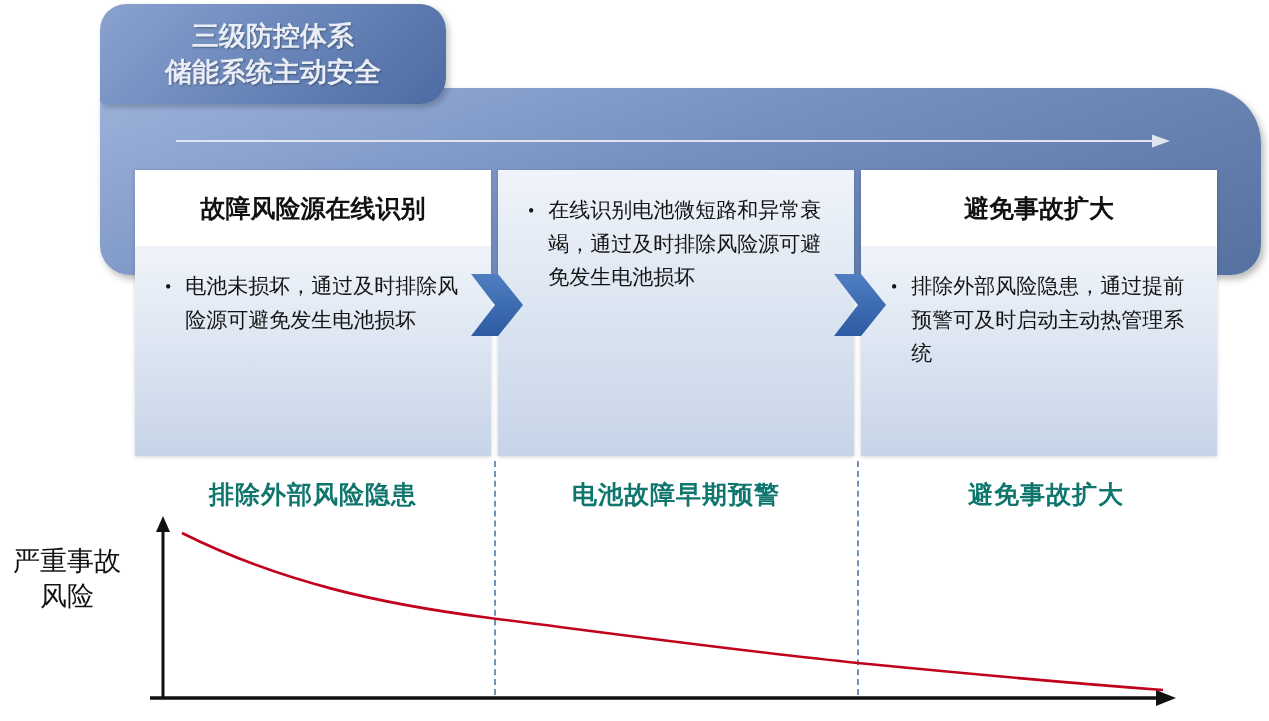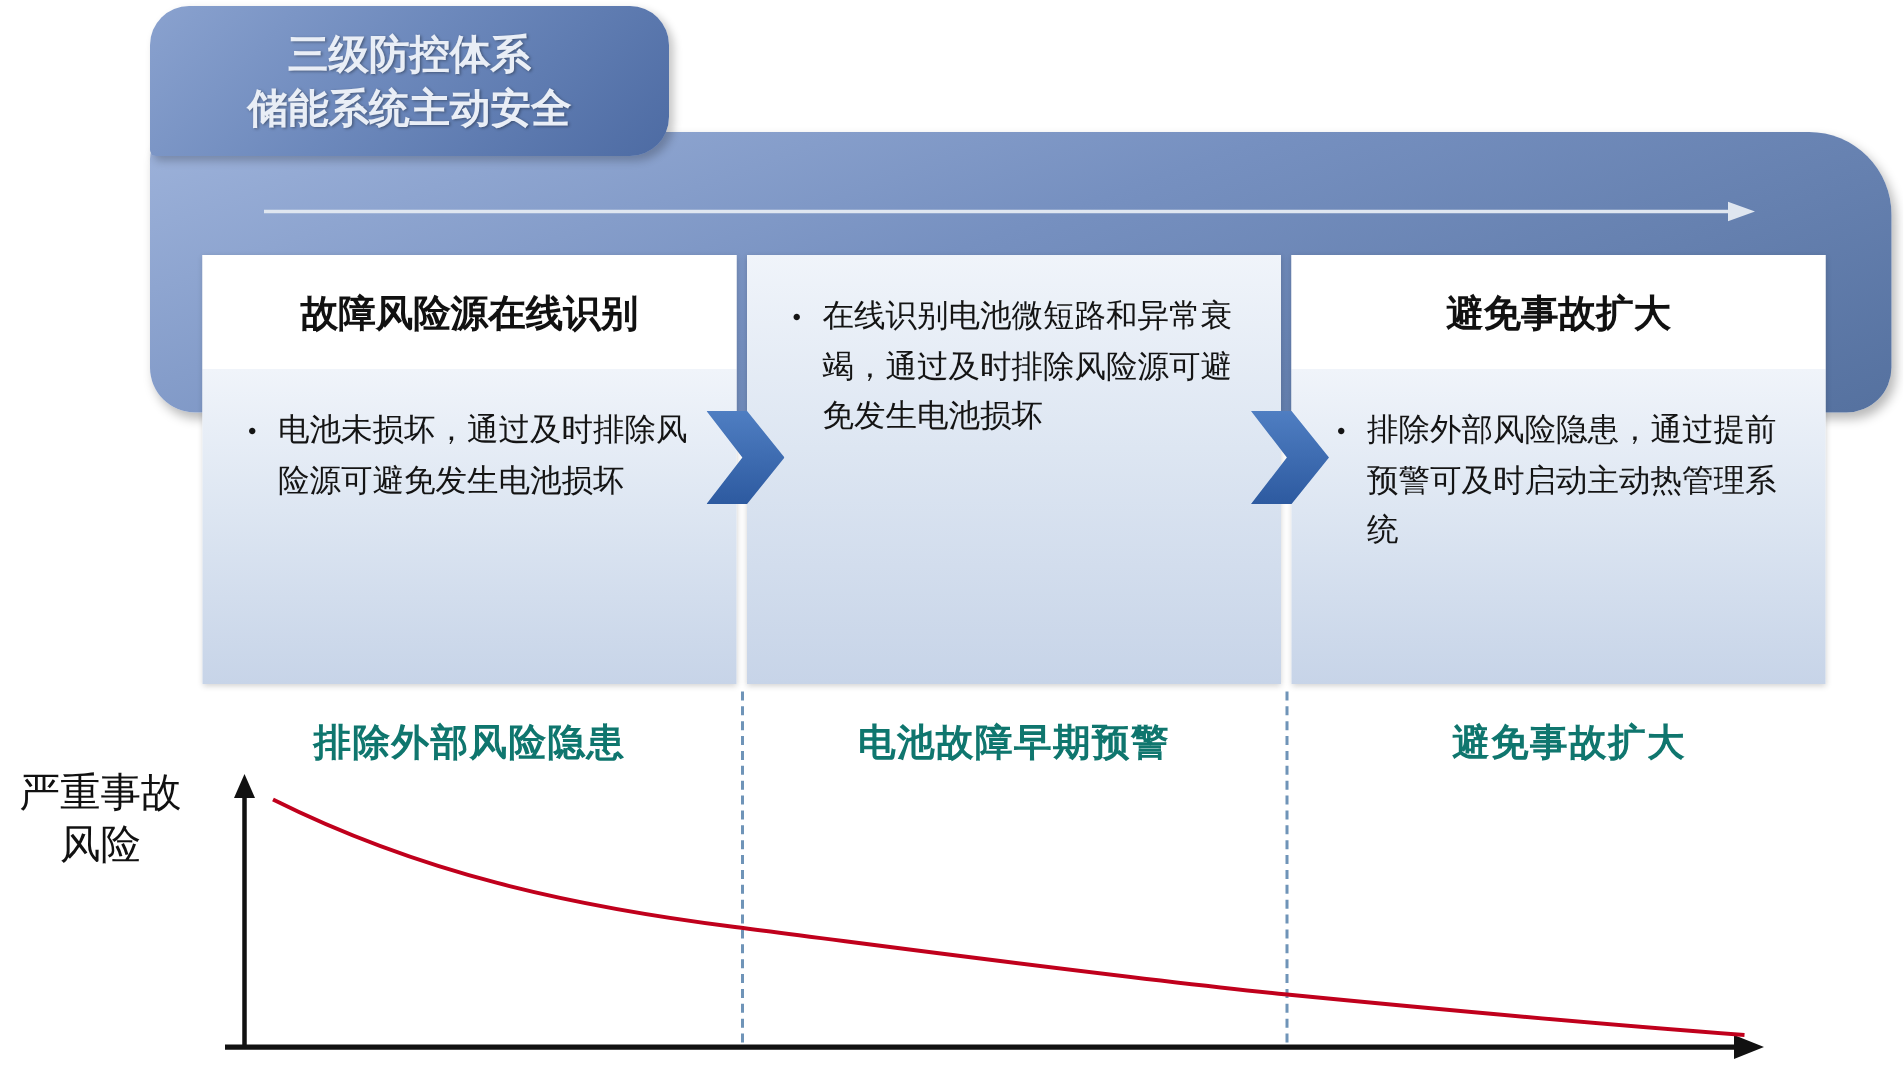--- a/index.html
+++ b/index.html
@@ -107,21 +107,21 @@
     width: 0;
     border-left: 2px dashed #6f94b8;
   }
   .dash-sep.d0 { left: 494px; }
   .dash-sep.d1 { left: 857px; }
 
   
   .chart-layer { position: absolute; left: 0; top: 0; width: 1269px; height: 721px; pointer-events: none; }
   .y-axis-label {
     position: absolute;
-    left: 8px; top: 511px;
+    left: 8px; top: 544px;
     width: 118px;
     text-align: center;
     font-size: 27px; color: #111111;
     line-height: 1.3;
   }
 </style>
 </head>
 <body>
 
 <div class="canvas">

